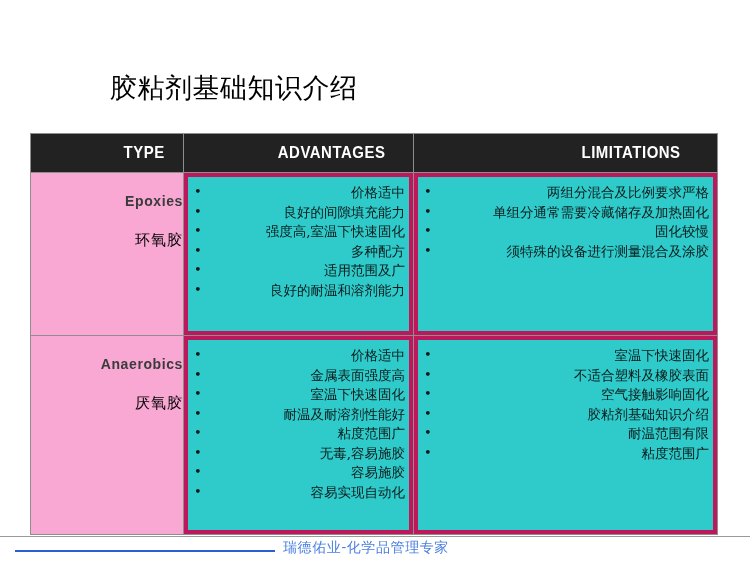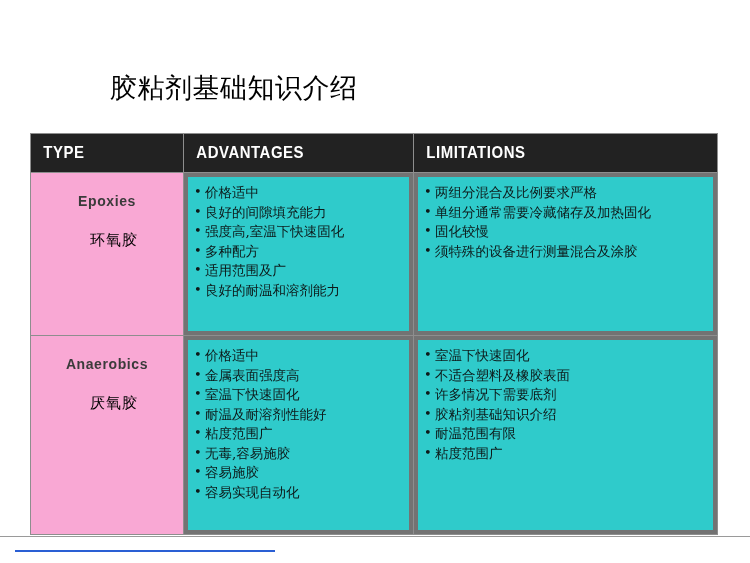--- a/index.html
+++ b/index.html
@@ -49,20 +49,21 @@
   #comparison-table col.col-type { width: 153px; }
   #comparison-table col.col-adv  { width: 230px; }
   #comparison-table col.col-lim  { width: 304px; }
 
   #comparison-table th,
   #comparison-table td {
     padding: 0;
     margin: 0;
     vertical-align: top;
     border: 1px solid #8e8e8e;
+    text-align: right;
   }
 
   
   .hdr-cell {
     background: #222222;
     height: 38px;
     vertical-align: middle !important;
     text-align: left;
   }
   .hdr-label {
@@ -97,21 +98,21 @@
     margin-top: 22px;
     font-family: "DejaVu Serif", "Liberation Serif", serif;
     font-size: 15px;
     color: #000000;
     letter-spacing: 1px;
     padding-left: 14px;
   }
 
   
   .content-cell {
-    background: #737373;
+    background: #be185d;
     padding: 4px 4px 4px 4px !important;
   }
   .teal-panel {
     background: #2fcbcb;
     width: 100%;
     height: 100%;
     box-sizing: border-box;
     padding: 6px 4px 8px 6px;
   }
   .bullet-list {
@@ -242,28 +243,29 @@
               <li>容易施胶</li>
               <li>容易实现自动化</li>
             </ul>
           </div>
         </td>
         <td class="content-cell">
           <div class="teal-panel">
             <ul class="bullet-list">
               <li>室温下快速固化</li>
               <li>不适合塑料及橡胶表面</li>
-              <li>许多情况下需要底剂</li>
+              <li>空气接触影响固化</li>
               <li>胶粘剂基础知识介绍</li>
               <li>耐温范围有限</li>
               <li>粘度范围广</li>
             </ul>
           </div>
         </td>
       </tr>
 
     </tbody>
   </table>
 
   <div id="footer-rule"></div>
   <div id="footer-line"></div>
+  <div id="footer-text">瑞德佑业-化学品管理专家</div>
 
 </div>
 
 </body></html>

